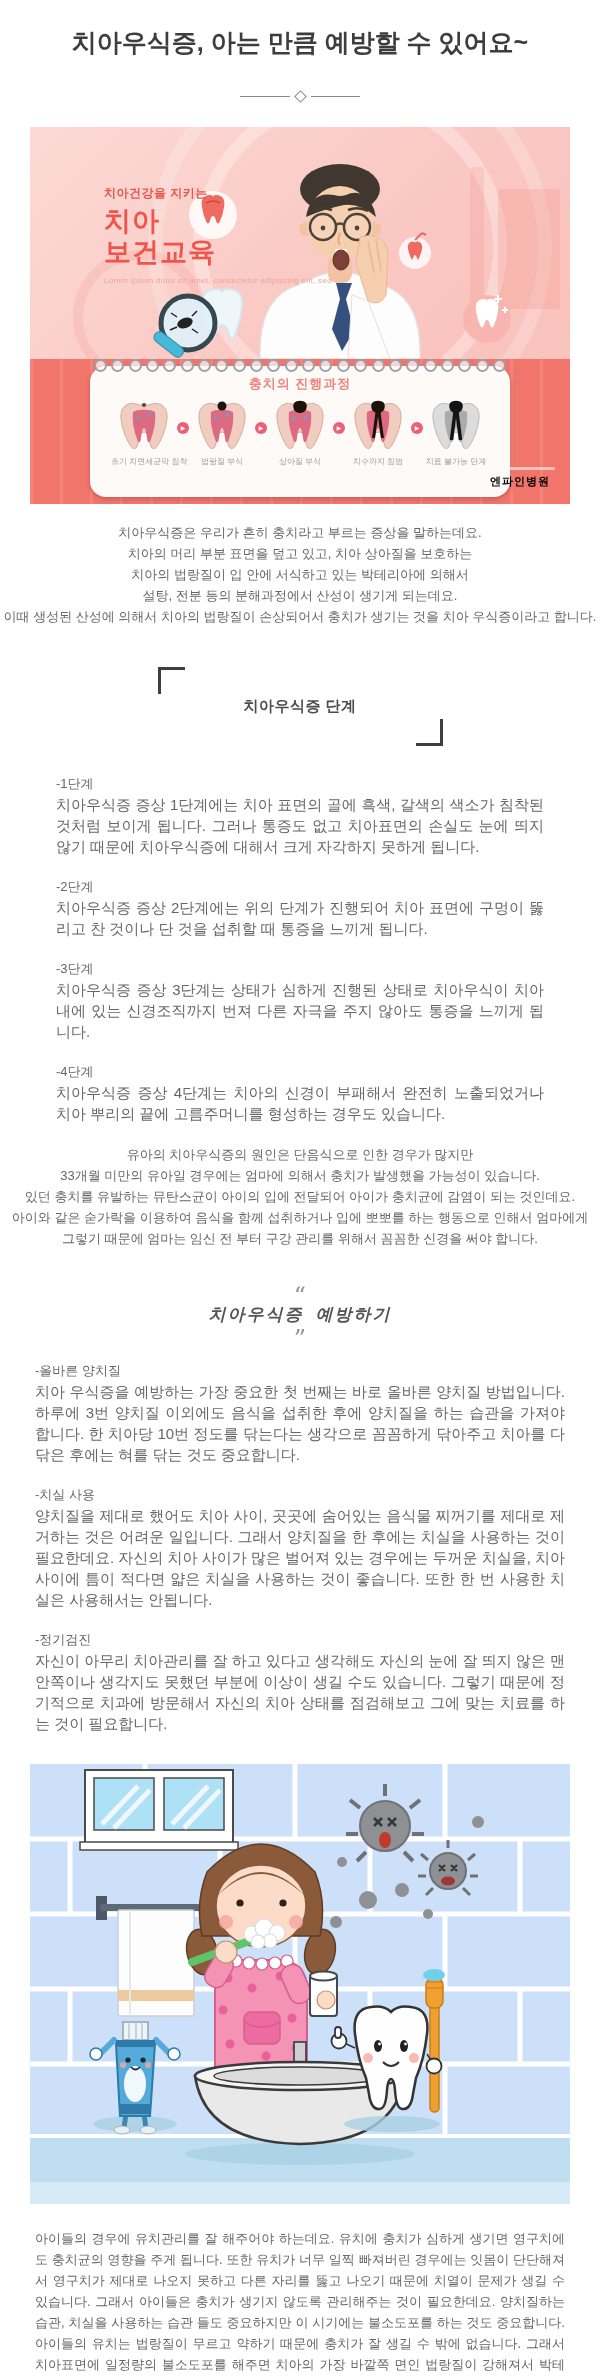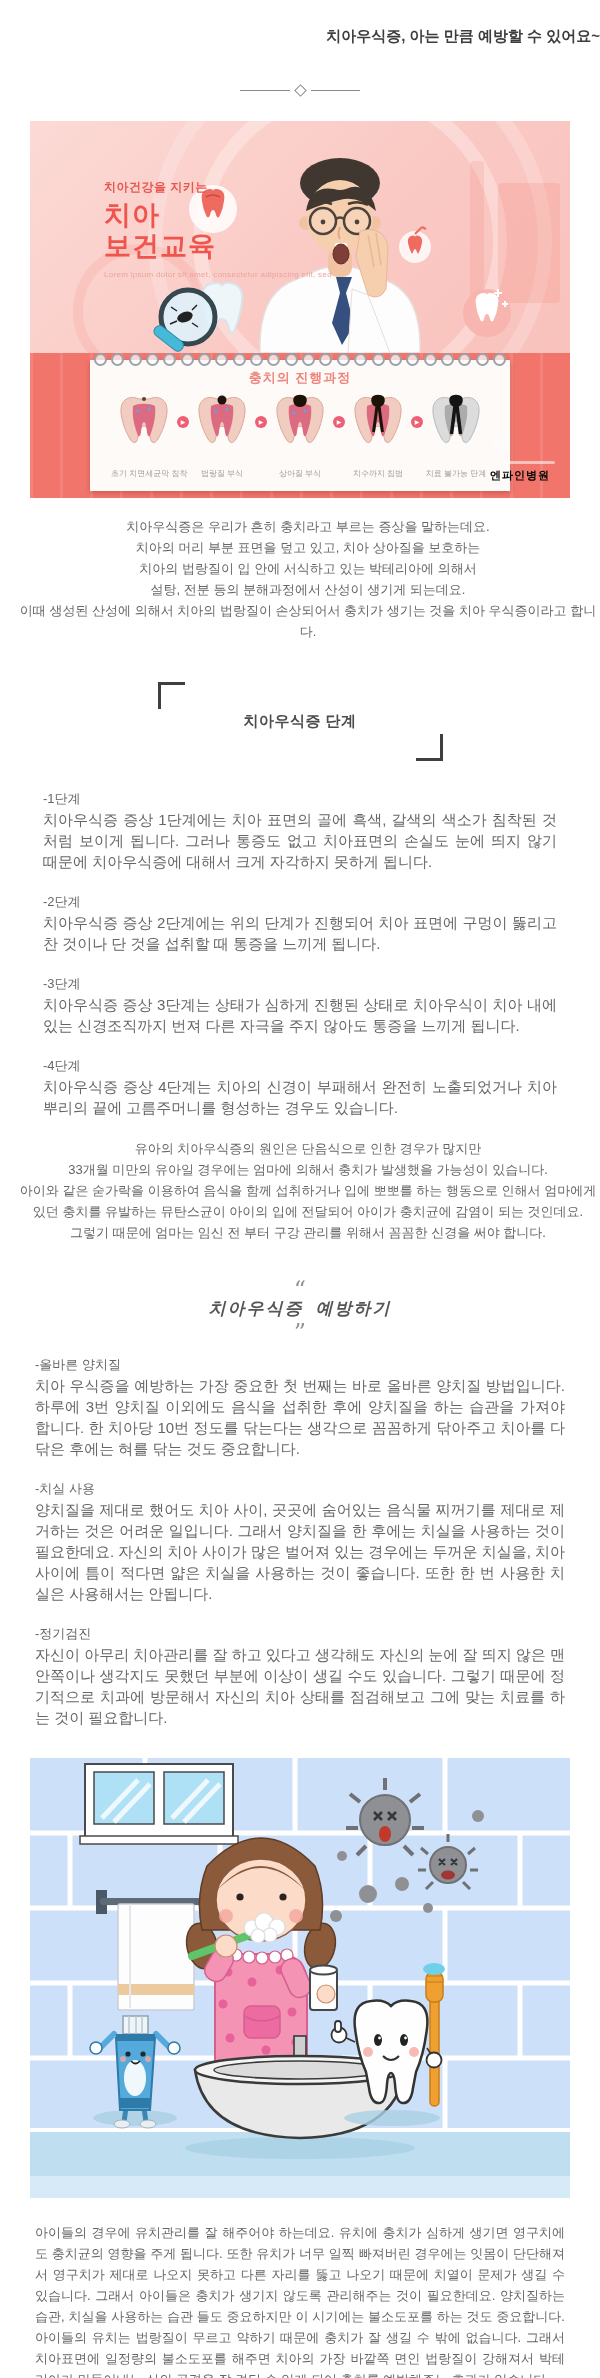--- a/index.html
+++ b/index.html
@@ -1,60 +1,60 @@
 <!DOCTYPE html>
 <html><head>
 <meta charset="utf-8">
 <style>
   html,body{margin:0;padding:0;background:#ffffff;}
   .page{width:600px;min-height:2378px;margin:0 auto;background:#fff;overflow:hidden;
         font-family:"Liberation Sans","DejaVu Sans",sans-serif;color:#666;}
   
-  .page-title{padding-top:22px;text-align:right;font-size:15px;line-height:28px;
+  .page-title{padding-top:28px;text-align:center;font-size:25px;line-height:28px;
               font-weight:700;color:#3d3d3d;}
   .divider{margin:36px auto 0;width:120px;display:flex;align-items:center;}
   .divider .line{flex:1;height:1px;background:#8a8a8a;}
   .divider .diamond{width:7px;height:7px;border:1px solid #8a8a8a;transform:rotate(45deg);
                     margin:0 6px;background:#fff;}
   
   .hero{margin:26px auto 0;width:540px;}
   .hero-banner{position:relative;height:232px;overflow:hidden;
                background:linear-gradient(135deg,#fcdad5 0%,#fac8c3 60%,#f9c2bc 100%);}
   .b-text{position:absolute;left:74px;top:58px;}
   .b-tag{font-size:12px;font-weight:700;color:#e8564e;letter-spacing:.5px;}
   .b-title{font-size:27px;line-height:31px;font-weight:800;color:#f0544c;letter-spacing:1px;margin-top:4px;}
   .b-sub{margin-top:8px;font-size:8px;color:#eba49d;letter-spacing:.3px;}
   
   .hero-red{position:relative;height:145px;background:#f2756c;}
   .hero-red .stripes{position:absolute;inset:0;
      background:repeating-linear-gradient(90deg,rgba(255,255,255,.10) 0 3px,rgba(255,255,255,0) 3px 30px);}
   .notepad{position:absolute;left:60px;top:7px;width:420px;height:131px;background:#fdfaf7;
-           border-radius:0;box-shadow:0 2px 5px rgba(80,20,15,.25);}
+           border-radius:16px;box-shadow:0 2px 5px rgba(80,20,15,.25);}
   .spirals{position:absolute;left:64px;top:0px;width:412px;display:flex;justify-content:space-between;}
   .spirals span{width:9px;height:9px;border:2px solid #9aa2ab;border-radius:50%;
                 background:rgba(255,255,255,.7);display:block;}
   .np-title{text-align:center;padding-top:9px;color:#f0837b;font-weight:700;font-size:13px;letter-spacing:1px;}
   .teeth-row{display:flex;justify-content:center;align-items:flex-start;margin-top:5px;}
   .tooth-col{width:66px;text-align:center;}
-  .tooth-col .lbl{font-size:8px;color:#a59c97;margin-top:18px;white-space:nowrap;}
+  .tooth-col .lbl{font-size:8px;color:#a59c97;margin-top:0;white-space:nowrap;}
   .arrow-dot{width:12px;height:12px;border-radius:50%;background:#ee5f75;color:#fff;
              font-size:6px;line-height:12px;text-align:center;margin-top:24px;flex:none;}
   .logo-block{position:absolute;right:2px;bottom:2px;width:78px;height:58px;color:#000000;}
   .logo-url-hint{width:52px;height:3px;background:rgba(255,255,255,.55);margin:3px auto 4px;border-radius:2px;}
   .logo-text{font-size:11px;font-weight:700;letter-spacing:1px;}
   
-  .center-block{margin-top:18px;text-align:center;font-size:13px;line-height:21px;color:#666;padding-left:16px;}
+  .center-block{margin-top:18px;text-align:center;font-size:13px;line-height:21px;color:#666;}
   .stage-head{margin:40px auto 0;width:540px;position:relative;height:80px;}
   .bracket-tl{position:absolute;left:128px;top:0;width:24px;height:24px;
               border-left:3px solid #3f3f3f;border-top:3px solid #3f3f3f;}
   .bracket-br{position:absolute;left:386px;top:52px;width:24px;height:24px;
               border-right:3px solid #3f3f3f;border-bottom:3px solid #3f3f3f;}
   .stage-head-title{position:absolute;left:0;right:0;top:30px;text-align:center;
                     font-size:15px;font-weight:700;color:#4c4c4c;letter-spacing:.5px;}
-  .stages{margin:26px 43px 0;}
+  .stages{margin:26px 56px 0;}
   .stage-item + .stage-item{margin-top:19px;}
   .stage-label{font-size:13px;line-height:21px;color:#666;}
   .stage-text{font-size:15px;line-height:21px;color:#666;text-align:justify;}
   .infant{margin-top:20px;}
   .prevent-head{margin-top:40px;text-align:center;}
   .quote{font-family:"DejaVu Serif",serif;font-size:24px;line-height:14px;height:14px;color:#8f959b;}
   .prevent-title{font-family:Liberation Mono, monospace;font-style:italic;font-size:17px;
                  font-weight:700;color:#555;letter-spacing:2px;margin:0 0 6px;}
   .prevention{margin:14px 35px 0;}
   .bath-wrap{margin:30px auto 0;width:540px;font-size:0;line-height:0;}
@@ -266,22 +266,22 @@
     </div>
     <div class="stage-item">
       <div class="stage-label">-4단계</div>
       <div class="stage-text">치아우식증 증상 4단계는 치아의 신경이 부패해서 완전히 노출되었거나 치아 뿌리의 끝에 고름주머니를 형성하는 경우도 있습니다.</div>
     </div>
   </div>
 
   <div class="center-block infant">
     <div>유아의 치아우식증의 원인은 단음식으로 인한 경우가 많지만</div>
     <div>33개월 미만의 유아일 경우에는 엄마에 의해서 충치가 발생했을 가능성이 있습니다.</div>
+    <div>있던 충치를 유발하는 뮤탄스균이 아이의 입에 전달되어 아이가 충치균에 감염이 되는 것인데요.</div>
     <div>아이와 같은 숟가락을 이용하여 음식을 함께 섭취하거나 입에 뽀뽀를 하는 행동으로 인해서 엄마에게</div>
-    <div>있던 충치를 유발하는 뮤탄스균이 아이의 입에 전달되어 아이가 충치균에 감염이 되는 것인데요.</div>
     <div>그렇기 때문에 엄마는 임신 전 부터 구강 관리를 위해서 꼼꼼한 신경을 써야 합니다.</div>
   </div>
 
   <div class="prevent-head">
     <div class="quote">“</div>
     <div class="prevent-title">치아우식증 예방하기</div>
     <div class="quote">”</div>
   </div>
 
   <div class="prevention">

